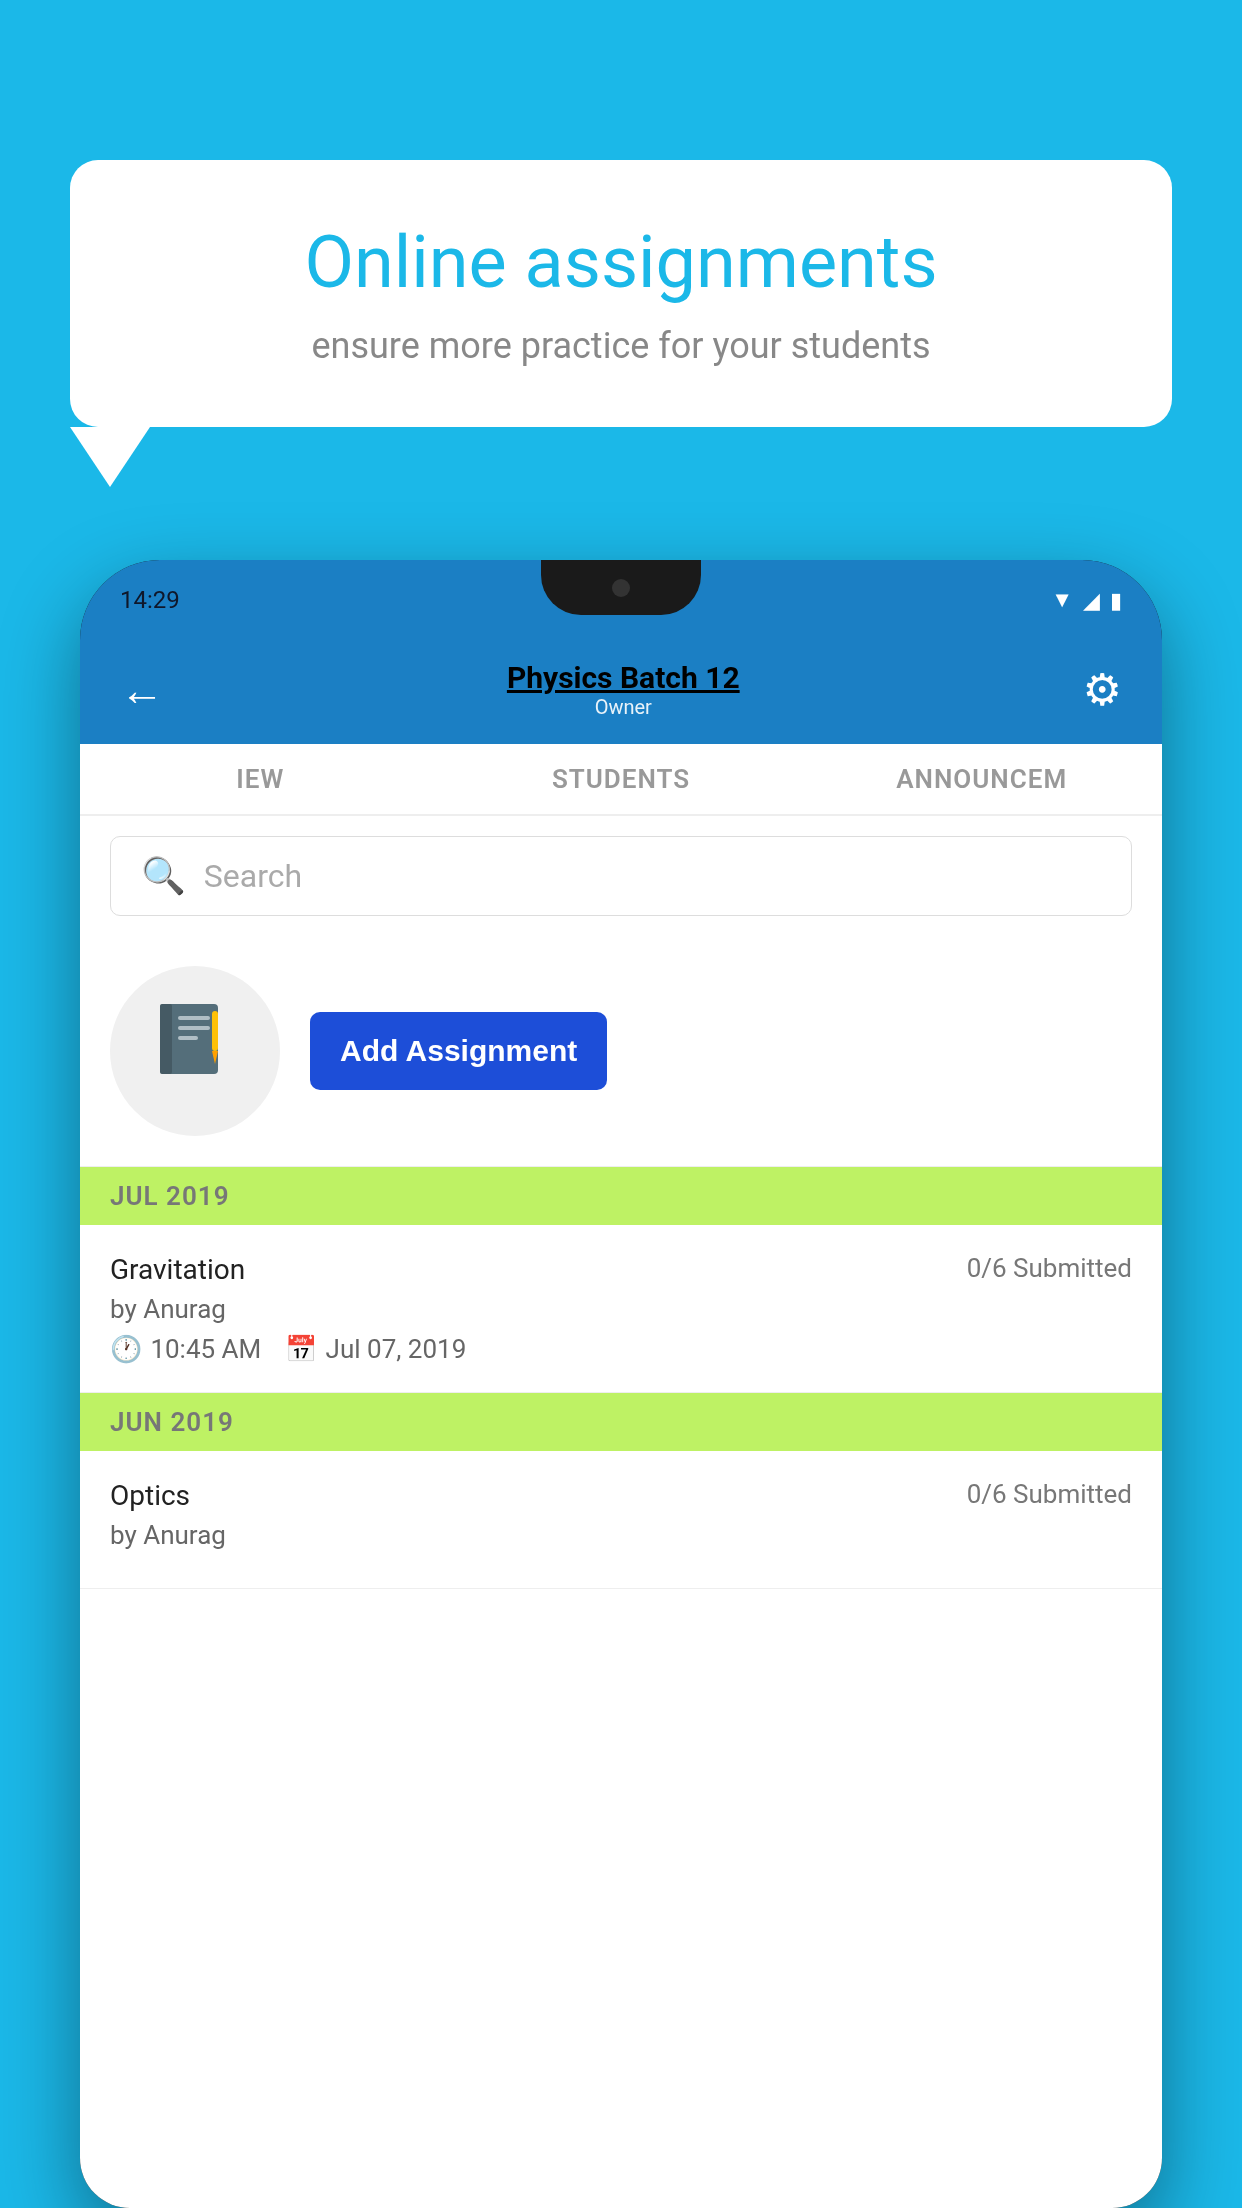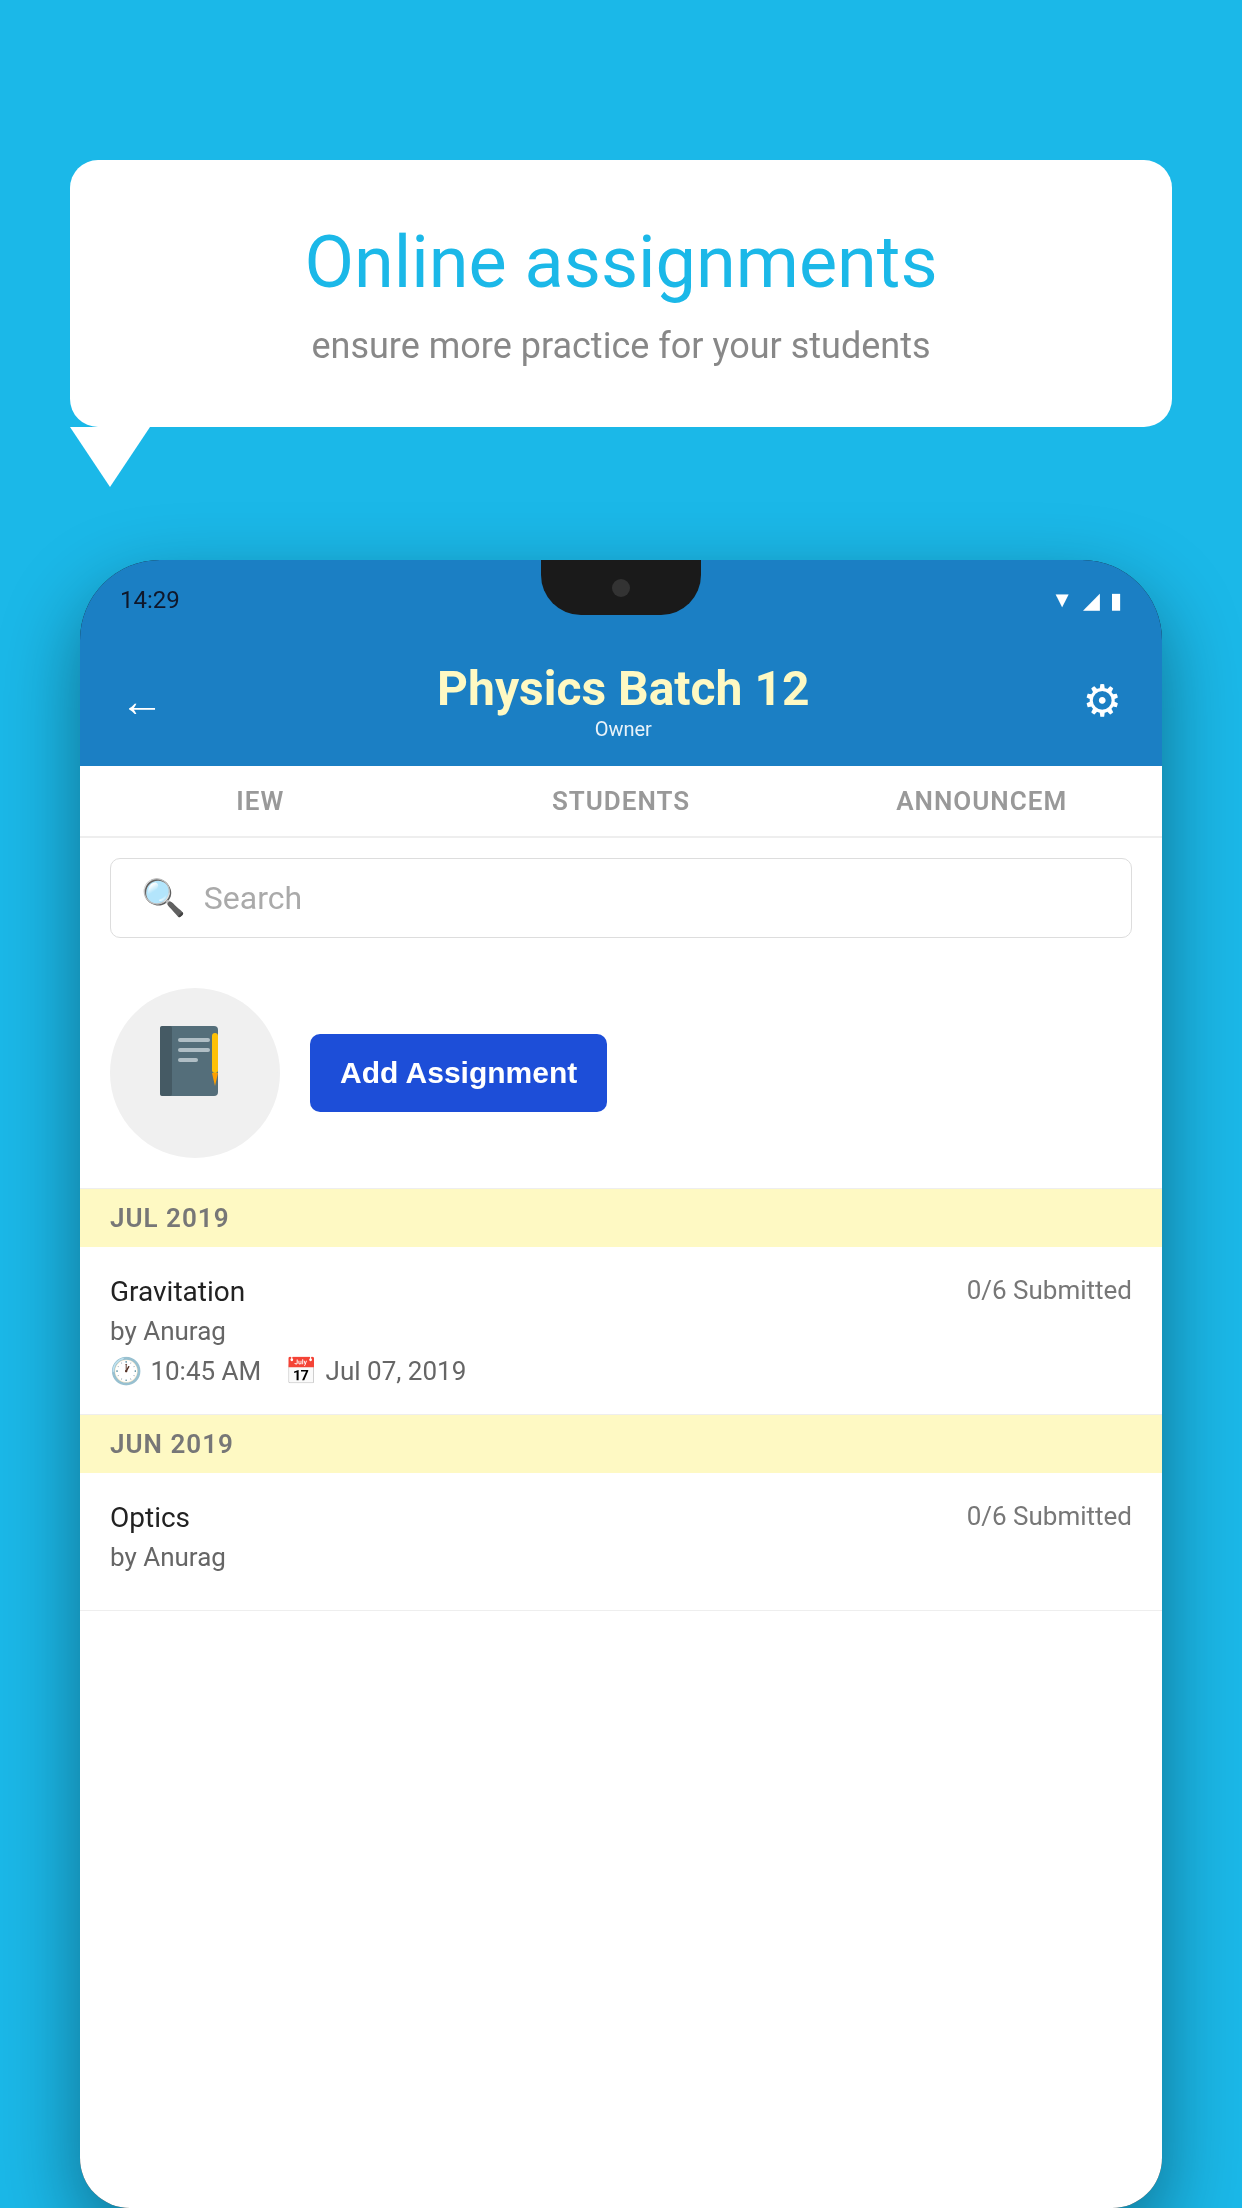--- a/index.html
+++ b/index.html
@@ -131,23 +131,24 @@
       color: white;
       font-size: 44px;
       cursor: pointer;
     }
 
     .header-title-block {
       text-align: center;
     }
 
     .header-title {
-      color: #fef9c3;
-      font-size: 48px;
+      color: #000000;
+      font-size: 30px;
       font-weight: 700;
+      text-decoration: underline;
     }
 
     .header-subtitle {
       color: rgba(255,255,255,0.9);
       font-size: 20px;
       font-weight: 400;
     }
 
     .settings-icon {
       color: white;
@@ -256,21 +257,21 @@
       border-radius: 10px;
       padding: 22px 30px;
       font-size: 30px;
       font-weight: 600;
       cursor: pointer;
       width: fit-content;
     }
 
     
     .section-header {
-      background: #fef9c3;
+      background: #bef264;
       padding: 14px 30px;
       font-size: 26px;
       color: #777;
       font-weight: 600;
       letter-spacing: 1px;
     }
 
     
     .assignment-item {
       padding: 28px 30px;

